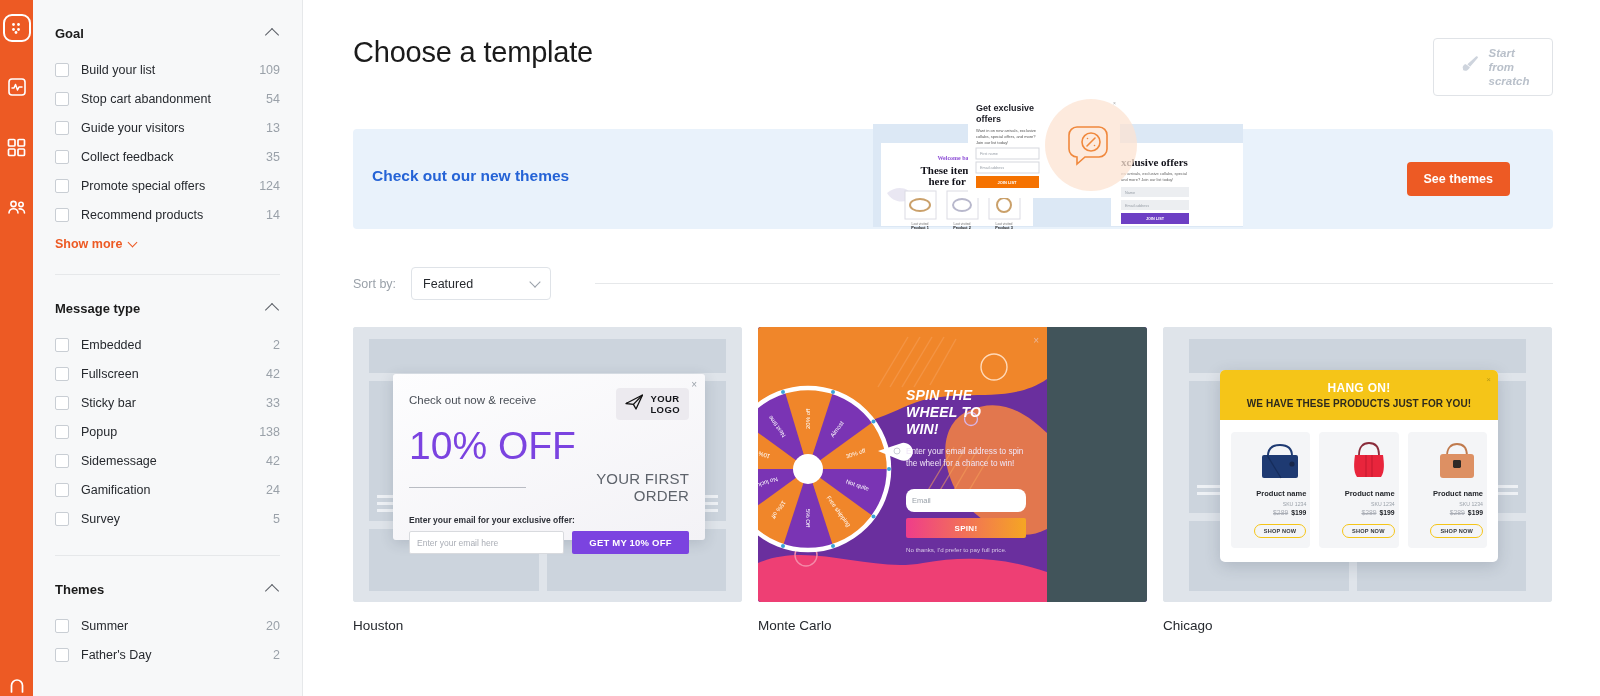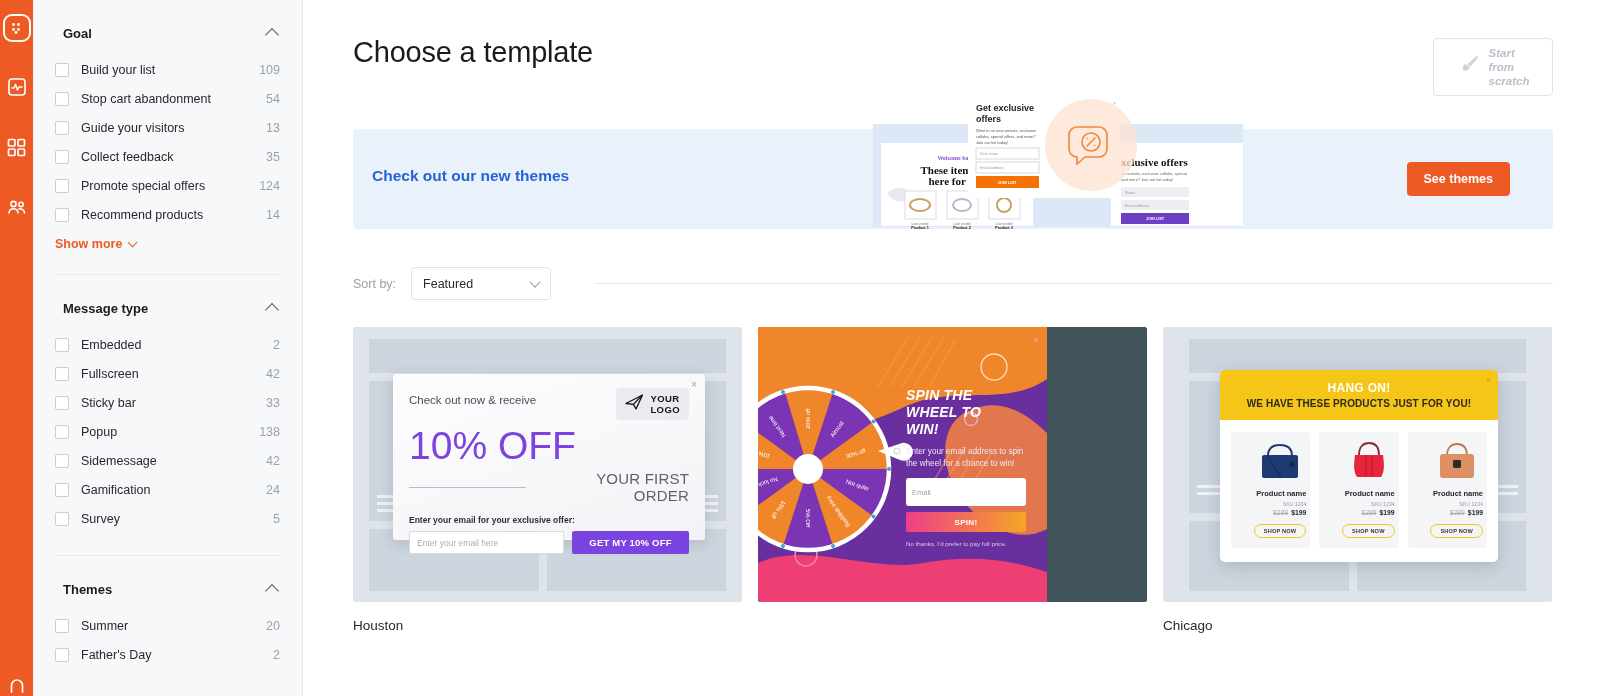--- a/index.html
+++ b/index.html
@@ -35,21 +35,21 @@
     width: 270px; flex: 0 0 270px; background: #f7f8f9;
     border-right: 1px solid #e6e8ea;
     padding: 0 22px; overflow: hidden;
   }
   .facet { padding: 26px 0 22px 0; border-bottom: 1px solid #e6e8ea; }
   .facet:last-child { border-bottom: none; }
   .facet-head {
     display: flex; align-items: center; justify-content: space-between;
     margin-bottom: 14px; cursor: pointer;
   }
-  .facet-title { font-size: 13px; font-weight: bold; color: #1b1b1b; margin-left: 8px; }
+  .facet-title { font-size: 13px; font-weight: bold; color: #1b1b1b; }
   .chev { width: 14px; height: 9px; position: relative; }
   .chev::before {
     content: ""; position: absolute; left: 1px; top: 1px;
     width: 9px; height: 9px;
     border-left: 1.6px solid #5a5f66; border-top: 1.6px solid #5a5f66;
     transform: rotate(45deg);
   }
   .facet-row {
     display: flex; align-items: center; height: 29px; cursor: pointer;
   }
@@ -166,21 +166,21 @@
   .mc { position: absolute; inset: 0; background: #6a2f9e; overflow: hidden; }
   .mc-dark { position: absolute; right: 0; top: 0; width: 100px; height: 100%; background: #41545a; }
   .mc-close { position: absolute; right: 108px; top: 8px; font-size: 10px; color: #e8b79a; z-index: 9; }
   .mc-text { position: absolute; left: 148px; top: 60px; width: 120px; z-index: 6; }
   .mc-h {
     font-size: 14px; font-weight: bold; font-style: italic; color: #fff;
     line-height: 17px; letter-spacing: .2px;
   }
   .mc-p { font-size: 8.2px; color: #f0e6f7; line-height: 11.5px; margin-top: 8px; }
   .mc-input {
-    margin-top: 9px; height: 28px; background: #fff; border-radius: 3px;
+    margin-top: 20px; height: 23px; background: #fff; border-radius: 8px;
     display: flex; align-items: center; padding: 0 6px; font-size: 7.5px; color: #9aa1a9;
   }
   .mc-btn {
     margin-top: 6px; height: 20px; border-radius: 2px;
     background: linear-gradient(90deg,#ef3d8a,#f5a623);
     display: flex; align-items: center; justify-content: center;
     font-size: 8px; font-weight: bold; color: #fff; letter-spacing: .3px;
   }
   .mc-fine { font-size: 6.2px; color: #d9c8e8; margin-top: 8px; }
 
@@ -592,20 +592,21 @@
                 <div>WHEEL TO</div>
                 <div>WIN!</div>
               </div>
               <div class="mc-p">Enter your email address to spin the wheel for a chance to win!</div>
               <div class="mc-input">Email</div>
               <div class="mc-btn">SPIN!</div>
               <div class="mc-fine">No thanks, I'd prefer to pay full price.</div>
             </div>
           </div>
         </div>
+        <div class="tname">Monte Carlo</div>
       </div>
 
       <div class="tcard">
         <div class="tpreview">
           <div class="wire">
             <div class="block" style="left:26px;top:12px;right:26px;height:34px;"></div>
             <div class="block" style="left:26px;top:54px;width:124px;height:132px;"></div>
             <div class="block" style="left:158px;top:54px;right:26px;height:132px;"></div>
             <div class="block" style="left:26px;top:194px;width:160px;height:70px;"></div>
             <div class="block" style="left:194px;top:194px;right:26px;height:70px;"></div>

